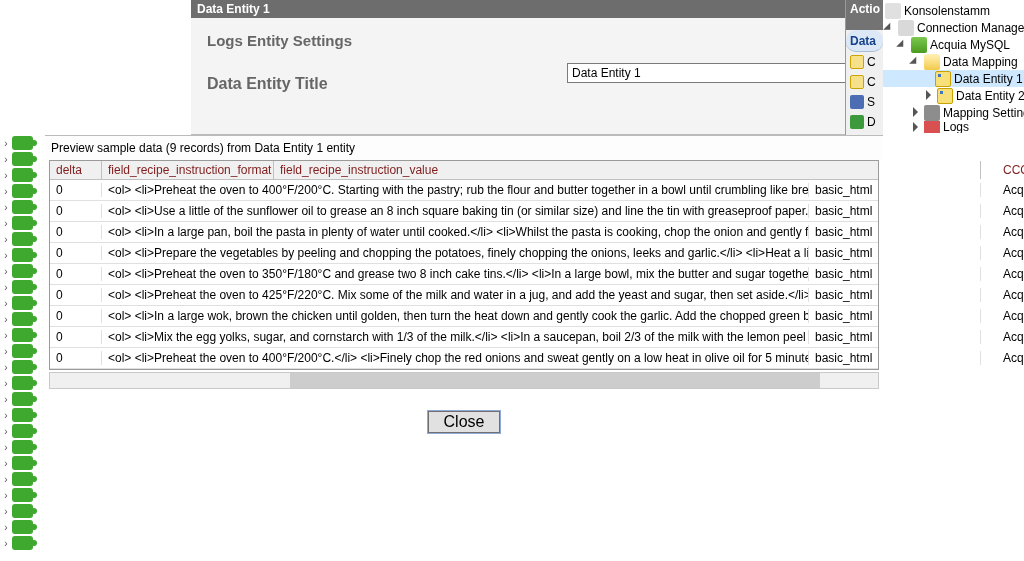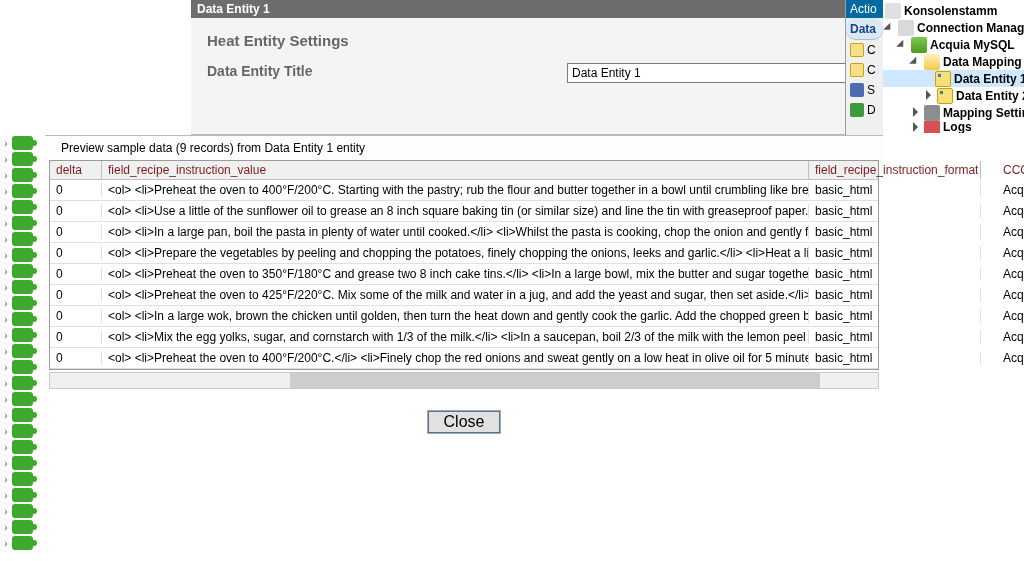--- a/index.html
+++ b/index.html
@@ -17,54 +17,54 @@
   .tw.col::before { content: ""; position: absolute; left:2px; top:0px; border-left:5px solid #555; border-top:5px solid transparent; border-bottom:5px solid transparent; }
   .ico { width:16px; height:16px; flex:0 0 16px; margin-right:3px; display:inline-flex; align-items:center; justify-content:center; font-size:11px; }
   .ico.db  { background: linear-gradient(#7ec850,#4a9c1f); border-radius:2px; }
   .ico.fld { background: linear-gradient(#fff2b8,#f3c94b); border-radius:2px; }
   .ico.ent { background: #f7e07a; border:1px solid #c9a200; border-radius:2px; position:relative; }
   .ico.ent::after{content:"";position:absolute;left:2px;top:2px;width:3px;height:3px;background:#4078c0;}
   .ico.map { background:#8d8d8d; border-radius:2px; }
   .ico.log { background:#d85050; border-radius:2px; }
   .ico.root{ background:#e0e0e0; border-radius:2px; }
   .ico.conn{ background:#d9d9d9; border-radius:2px; }
-  .tree-label { white-space: nowrap; font-weight: bold; }
+  .tree-label { white-space: nowrap; }
 
   
   .settings { grid-column: 2; grid-row: 1; display:flex; flex-direction:column; border-bottom:1px solid #bbb; }
   .settings-header { background:#6d6d6d; color:#fff; font-weight:bold; font-size:12px; height:18px; line-height:18px; padding-left:6px; }
   .settings-body { flex:1; padding:14px 16px 0 16px; background:#f4f4f4; position:relative; }
   .settings-title { font-weight:bold; color:#666; font-size:15px; margin-bottom:14px; }
   .field-row { display:flex; }
   .field-left { width: 360px; }
-  .field-label { font-weight:bold; color:#666; font-size:14px; }
+  .field-label { font-weight:bold; color:#666; font-size:16px;margin-top:12px; }
   .field-desc { color:#999; font-size:11px; line-height:13px; }
   .field-input { width:300px; height:20px; border:1px solid #7a7a7a; padding:1px 4px; font-size:12px; }
 
   
   .actions { position:absolute; right:0; top:0; width:38px; height:135px; border-left:1px solid #9a9a9a; background:#f0f0f0; }
-  .actions-hdr { height:18px; background:#0369a1; color:#fff; font-weight:normal; line-height:18px; padding-left:4px; font-size:12px; overflow:hidden; }
+  .actions-hdr { height:30px; background:#737373; color:#fff; font-weight:bold; line-height:18px; padding-left:4px; font-size:12px; overflow:hidden; }
   .actions-tab { height:22px; background:#dce8f5; border-bottom:1px solid #a8bdd6; line-height:22px; padding-left:4px; color:#15428b; font-weight:600; overflow:hidden;border-radius:10px; }
   .actions-item { height:20px; display:flex; align-items:center; padding-left:4px; overflow:hidden; }
   .aicon { width:14px; height:14px; margin-right:3px; border-radius:2px; }
   .aicon.new { background:#f6e08a; border:1px solid #caa400; }
   .aicon.copy{ background:#f6e08a; border:1px solid #caa400; }
   .aicon.save{ background:#4c6db3; }
   .aicon.ref { background:#3c9a3c; }
 
   
   .midwrap { grid-column: 1 / span 2; grid-row: 2; display:flex; flex-direction:column; position:relative; }
   .gutter { position:absolute; left:0; top:0; bottom:0; width:45px; background:#fff; overflow:hidden; }
   .grow { height:16px; display:flex; align-items:center; }
   .grow .chev { width:12px; text-align:center; color:#555; font-size:10px; }
   .grow .puz { width:21px; height:14px; background:#3fa82f; border-radius:3px; position:relative; }
   .grow .puz::after{content:"";position:absolute;right:-4px;top:4px;width:6px;height:6px;background:#3fa82f;border-radius:50%;}
 
   .preview { margin-left:45px; display:flex; flex-direction:column; height:100%; border-top:1px solid #bbb; }
-  .preview-hdr { height:24px; line-height:24px; padding-left:6px; font-size:12px; background:#fdfdfd;margin-left:10px; }
+  .preview-hdr { height:24px; line-height:24px; padding-left:6px; font-size:12px; background:#fdfdfd; }
   .grid { margin:0 4px; border:1px solid #9a9a9a; font-size:12px; }
   .ghdr { display:flex; background:#f0f0f0; border-bottom:1px solid #c0c0c0; }
   .gh { border-right:1px solid #c0c0c0; padding:2px 6px; font-weight:normal; color:#7f1d1d; white-space:nowrap; overflow:hidden; }
   .gr { display:flex; border-bottom:1px solid #e0e0e0; height:21px; align-items:center; }
   .gc { border-right:1px solid #e0e0e0; padding:0 6px; white-space:nowrap; overflow:hidden; text-overflow:clip; }
   .gh.h1,.gc.c1{ width:52px; flex:0 0 52px; }
   .gh.h2,.gc.c2{ width:707px; flex:0 0 707px; }
   .gh.h3,.gc.c3{ width:172px; flex:0 0 172px; }
   .gh.h4,.gc.c4{ width:40px; flex:0 0 40px;margin-left:16px; }
 
@@ -124,21 +124,21 @@
       <span style="width:28px"></span>
         <span class="tw col"></span>
       <span class="ico log"></span>
       <span class="tree-label">Logs</span>
     </div>
   </div>
 
   <div class="settings" style="position:relative">
     <div class="settings-header">Data Entity 1</div>
     <div class="settings-body">
-      <div class="settings-title">Heat Entity Settings</div>
+      <div class="settings-title">Logs Entity Settings</div>
       <div class="field-row">
         <div class="field-left">
           <div class="field-label">Data Entity Title</div>
         </div>
         <input class="field-input" value="Data Entity 1" style="">
       </div>
     </div>
 
     <div class="actions">
       <div class="actions-hdr">Actio</div>
@@ -269,22 +269,22 @@
           <span class="puz"></span>
         </div>
       </div>
 
     <div class="preview">
       <div class="preview-hdr">Preview sample data (9 records) from Data Entity 1 entity</div>
 
       <div class="grid">
         <div class="ghdr">
           <div class="gh h1">delta</div>
+          <div class="gh h3">field_recipe_instruction_format</div>
           <div class="gh h2">field_recipe_instruction_value</div>
-          <div class="gh h3">field_recipe_instruction_format</div>
           <div class="gh h4">CCO</div>
         </div>
         <div id="gridbody">
             <div class="gr">
               <div class="gc c1">0</div>
               <div class="gc c2">&lt;ol&gt;  &lt;li&gt;Preheat the oven to 400°F/200°C. Starting with the pastry; rub the flour and butter together in a bowl until crumbling like breadcrumbs[...]</div>
               <div class="gc c3">basic_html</div>
               <div class="gc c4">Acq</div>
             </div>
             <div class="gr">

